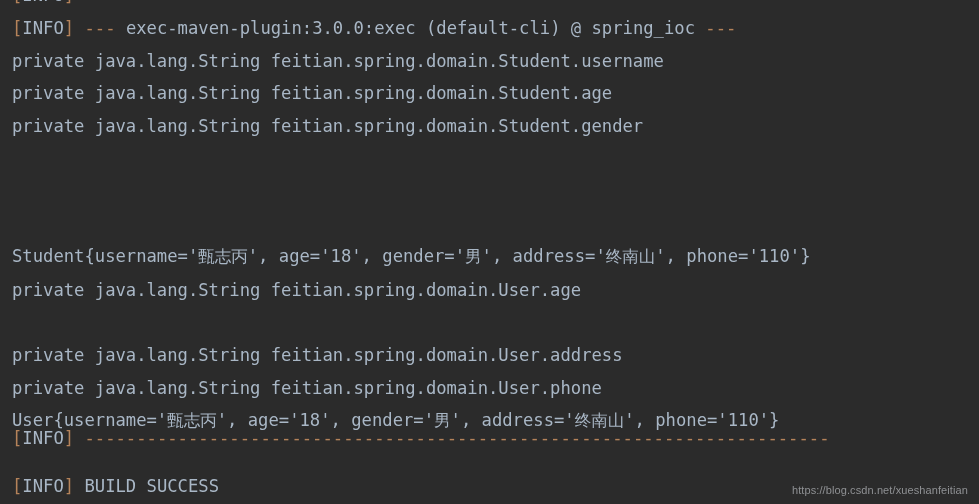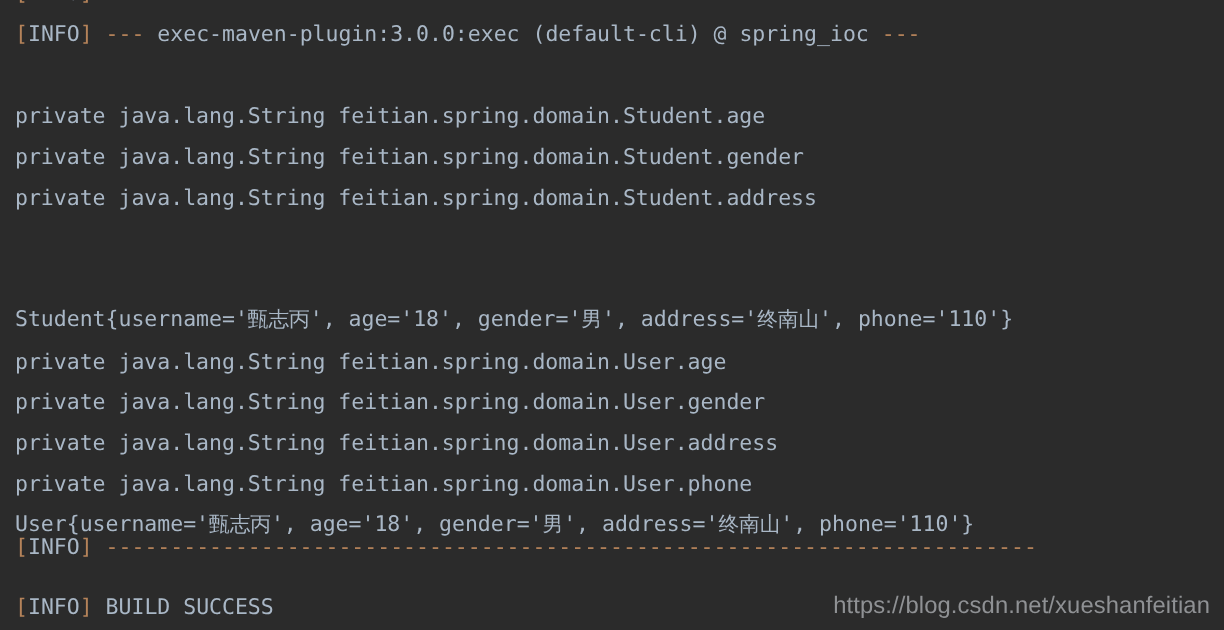--- a/index.html
+++ b/index.html
@@ -47,40 +47,39 @@
     font-family: "DejaVu Sans", "Liberation Sans", sans-serif;
     font-size: 16.5px;
   }
 
   
   #watermark {
     position: absolute;
     right: 11px;
     bottom: 8px;
     font-family: "Liberation Sans", "DejaVu Sans", sans-serif;
-    font-size: 19px;
+    font-size: 11px;
     color: #8f9194;
     letter-spacing: 0.1px;
     white-space: pre;
     pointer-events: none;
   }
 </style>
 </head>
 <body>
 
 <div id="console-output">
 
 <div class="console-line" style="top: -16px;"><span class="seg seg-info-bracket">[</span><span class="seg seg-info-word">INFO</span><span class="seg seg-info-bracket">]</span></div>
     <div class="console-line" style="top: 17px;"><span class="seg seg-info-bracket">[</span><span class="seg seg-info-word">INFO</span><span class="seg seg-info-bracket">]</span><span class="seg seg-dash"> --- </span><span class="seg seg-plain">exec-maven-plugin:3.0.0:exec (default-cli) @ spring_ioc </span><span class="seg seg-dash">---</span></div>
+    <div class="console-line" style="top: 50px;"><span class="seg seg-plain">private java.lang.String feitian.spring.domain.Student.username</span></div>
     <div class="console-line" style="top: 82px;"><span class="seg seg-plain">private java.lang.String feitian.spring.domain.Student.age</span></div>
     <div class="console-line" style="top: 115px;"><span class="seg seg-plain">private java.lang.String feitian.spring.domain.Student.gender</span></div>
-    <div class="console-line" style="top: 148px;"><span class="seg seg-plain">private java.lang.String feitian.spring.domain.Student.address</span></div>
     <div class="console-line" style="top: 213px; margin-top: 32px;"><span class="seg seg-plain">Student{username='</span><span class="seg cjk seg-plain">甄志丙</span><span class="seg seg-plain">', age='18', gender='</span><span class="seg cjk seg-plain">男</span><span class="seg seg-plain">', address='</span><span class="seg cjk seg-plain">终南山</span><span class="seg seg-plain">', phone='110'}</span></div>
     <div class="console-line" style="top: 279px;"><span class="seg seg-plain">private java.lang.String feitian.spring.domain.User.age</span></div>
-    <div class="console-line" style="top: 311px;"><span class="seg seg-plain">private java.lang.String feitian.spring.domain.User.gender</span></div>
     <div class="console-line" style="top: 344px;"><span class="seg seg-plain">private java.lang.String feitian.spring.domain.User.address</span></div>
     <div class="console-line" style="top: 377px;"><span class="seg seg-plain">private java.lang.String feitian.spring.domain.User.phone</span></div>
     <div class="console-line" style="top: 409px;"><span class="seg seg-plain">User{username='</span><span class="seg cjk seg-plain">甄志丙</span><span class="seg seg-plain">', age='18', gender='</span><span class="seg cjk seg-plain">男</span><span class="seg seg-plain">', address='</span><span class="seg cjk seg-plain">终南山</span><span class="seg seg-plain">', phone='110'}</span></div>
     <div class="console-line" style="top: 427px;"><span class="seg seg-info-bracket">[</span><span class="seg seg-info-word">INFO</span><span class="seg seg-info-bracket">]</span><span class="seg seg-dash"> ------------------------------------------------------------------------</span></div>
     <div class="console-line" style="top: 475px;"><span class="seg seg-info-bracket">[</span><span class="seg seg-info-word">INFO</span><span class="seg seg-info-bracket">]</span><span class="seg seg-plain"> BUILD SUCCESS</span></div>
   </div>
 
 <div id="watermark">https://blog.csdn.net/xueshanfeitian</div>
 
 </body></html>

